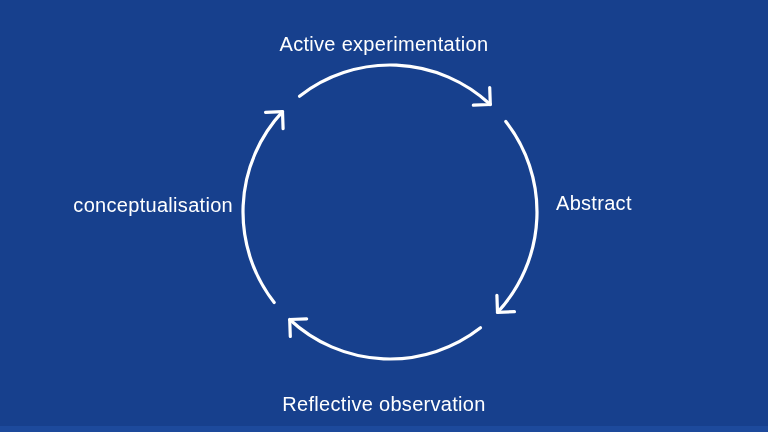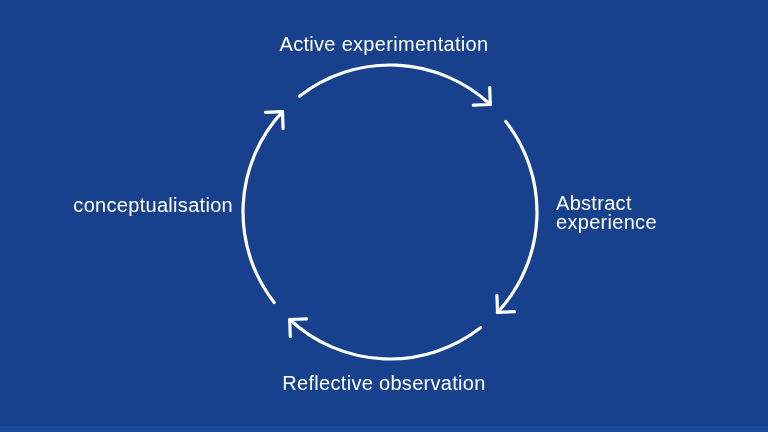--- a/index.html
+++ b/index.html
@@ -54,21 +54,21 @@
     left: 0;
     width: 768px;
     text-align: center;
   }
   .label-right {
     top: 194px;
     left: 556px;
     text-align: left;
   }
   .label-bottom {
-    top: 374px;
+    top: 395px;
     left: 0;
     width: 768px;
     text-align: center;
   }
   .label-left {
     top: 196px;
     left: 0;
     width: 233px;
     text-align: right;
   }
@@ -99,21 +99,20 @@
     <path class="arc" d="M 299.5 96.2 A 147 147 0 0 1 490.3 104.5" marker-end="url(#arrowhead)"></path>
     <path class="arc" d="M 505.8 121.5 A 147 147 0 0 1 497.5 312.3" marker-end="url(#arrowhead)"></path>
     <path class="arc" d="M 480.5 327.8 A 147 147 0 0 1 289.7 319.5" marker-end="url(#arrowhead)"></path>
     <path class="arc" d="M 274.2 302.5 A 147 147 0 0 1 282.5 111.7" marker-end="url(#arrowhead)"></path>
   </svg>
 
   <div class="label label-top">Active experimentation</div>
 
   <div class="label label-right">
     <span class="line">Abstract</span>
-    <span class="line">experience</span>
   </div>
 
   <div class="label label-bottom">Reflective observation</div>
 
   <div class="label label-left">
     <span class="line">conceptualisation</span>
   </div>
 
   <div class="bottom-bar"></div>
 

